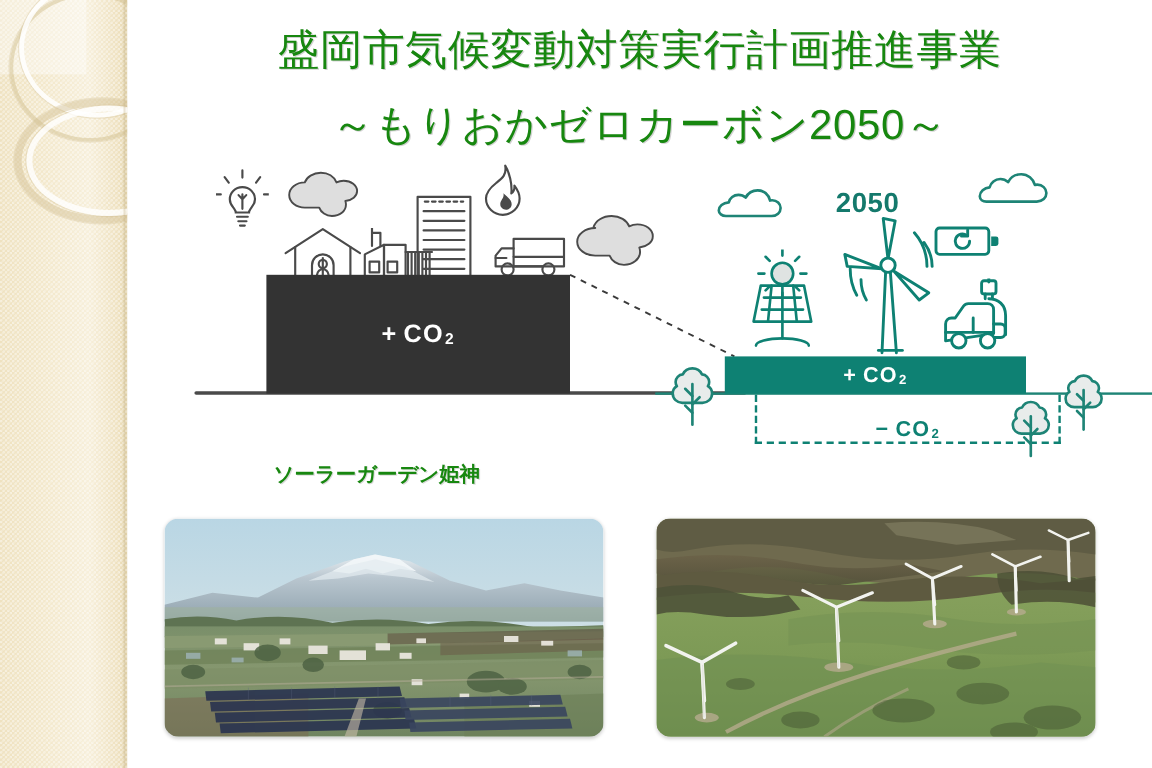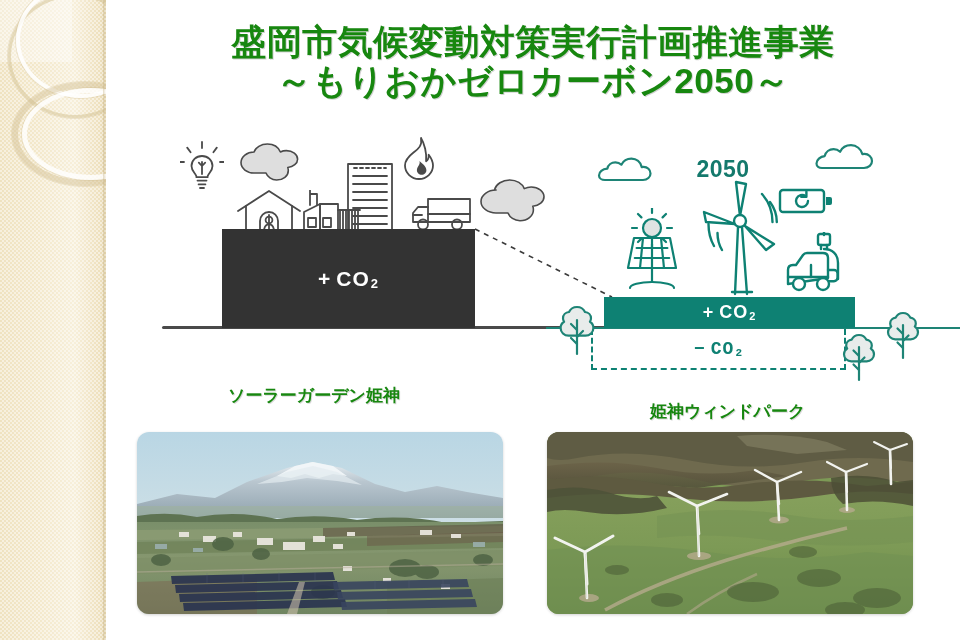--- a/index.html
+++ b/index.html
@@ -49,27 +49,27 @@
     background:linear-gradient(to right,rgba(196,176,130,.45),rgba(255,255,255,0));
   }
 
   
   .title-block{
     position:absolute;left:106px;top:22px;width:854px;
     text-align:center;
   }
   .title-line{
     color:#17870f;
-    font-weight:bold;
+    font-weight:normal;
     letter-spacing:.5px;
     line-height:1.12;
     text-shadow:1px 1px 0 rgba(0,0,0,.18);
   }
   .title-line1{font-size:35px;}
-  .title-line2{font-size:35px;}
+  .title-line2{font-size:35px;margin-top:24px;}
 
   
   .info{position:absolute;left:106px;top:128px;width:854px;height:262px;}
 
   
   .ground-left{
     position:absolute;left:56px;top:198px;width:460px;height:3px;
     background:#4a4a4a;border-radius:2px;
   }
   .ground-right{
@@ -97,25 +97,25 @@
     display:flex;align-items:center;justify-content:center;
   }
   .co2-green-label{
     color:#ffffff;font-weight:bold;font-size:18px;letter-spacing:1px;white-space:nowrap;
   }
   .co2-green-label .sub{font-size:11px;vertical-align:-2px;margin-left:1px;}
   .co2-green-label .sign{margin-right:5px;}
 
   
   .co2-minus-box{
-    position:absolute;left:485px;top:201px;width:251px;height:39px;
+    position:absolute;left:523px;top:201px;width:251px;height:39px;
     border-left:2px dashed #0e8173;
     border-right:2px dashed #0e8173;
     border-bottom:2px dashed #0e8173;
-    display:flex;align-items:center;justify-content:center;font-family:Liberation Mono, monospace;
+    display:flex;align-items:flex-end;justify-content:center;
   }
   .co2-minus-label{
     color:#0e8173;font-weight:bold;font-size:18px;letter-spacing:1px;white-space:nowrap;
   }
   .co2-minus-label .sub{font-size:11px;vertical-align:-2px;margin-left:1px;}
   .co2-minus-label .sign{margin-right:5px;}
 
   
   .connector{position:absolute;left:360px;top:90px;width:160px;height:105px;}
 
@@ -366,21 +366,20 @@
         <g stroke="#1e8476" stroke-width="2.2" stroke-linejoin="round" stroke-linecap="round">
           <path d="M21 3c-3.3 0-6 1.9-7.3 4.6-3.1.3-5.5 2.8-5.5 5.8 0 1.2.4 2.3 1 3.2-1.9 1.1-3.2 3.2-3.2 5.6 0 4 3.3 7.1 7.3 7.1h15.4c4 0 7.3-3.2 7.3-7.1 0-2.4-1.3-4.5-3.2-5.6.6-.9 1-2 1-3.2 0-3-2.4-5.5-5.5-5.8C27 4.9 24.3 3 21 3z" fill="#e8eceb"></path>
           <path d="M21 15v33" fill="none"></path>
           <path d="M21 24l-5.5-5.5M21 31l5.5-5.5M21 38l-5.5-5.5" fill="none"></path>
         </g>
       </svg>
     </span>
   </div>
 
   <div class="cap cap-left">ソーラーガーデン姫神</div>
-  <div class="cap cap-right">姫神ウィンドパーク</div>
 
   <div class="photo photo-left">
     <svg viewBox="0 0 366 182" preserveAspectRatio="none">
       <defs>
         <linearGradient id="skyL" x1="0" y1="0" x2="0" y2="1">
           <stop offset="0%" stop-color="#b9d6e4"></stop>
           <stop offset="55%" stop-color="#cfe0e6"></stop>
           <stop offset="100%" stop-color="#dde7e5"></stop>
         </linearGradient>
         <linearGradient id="mtn" x1="0" y1="0" x2="0" y2="1">

